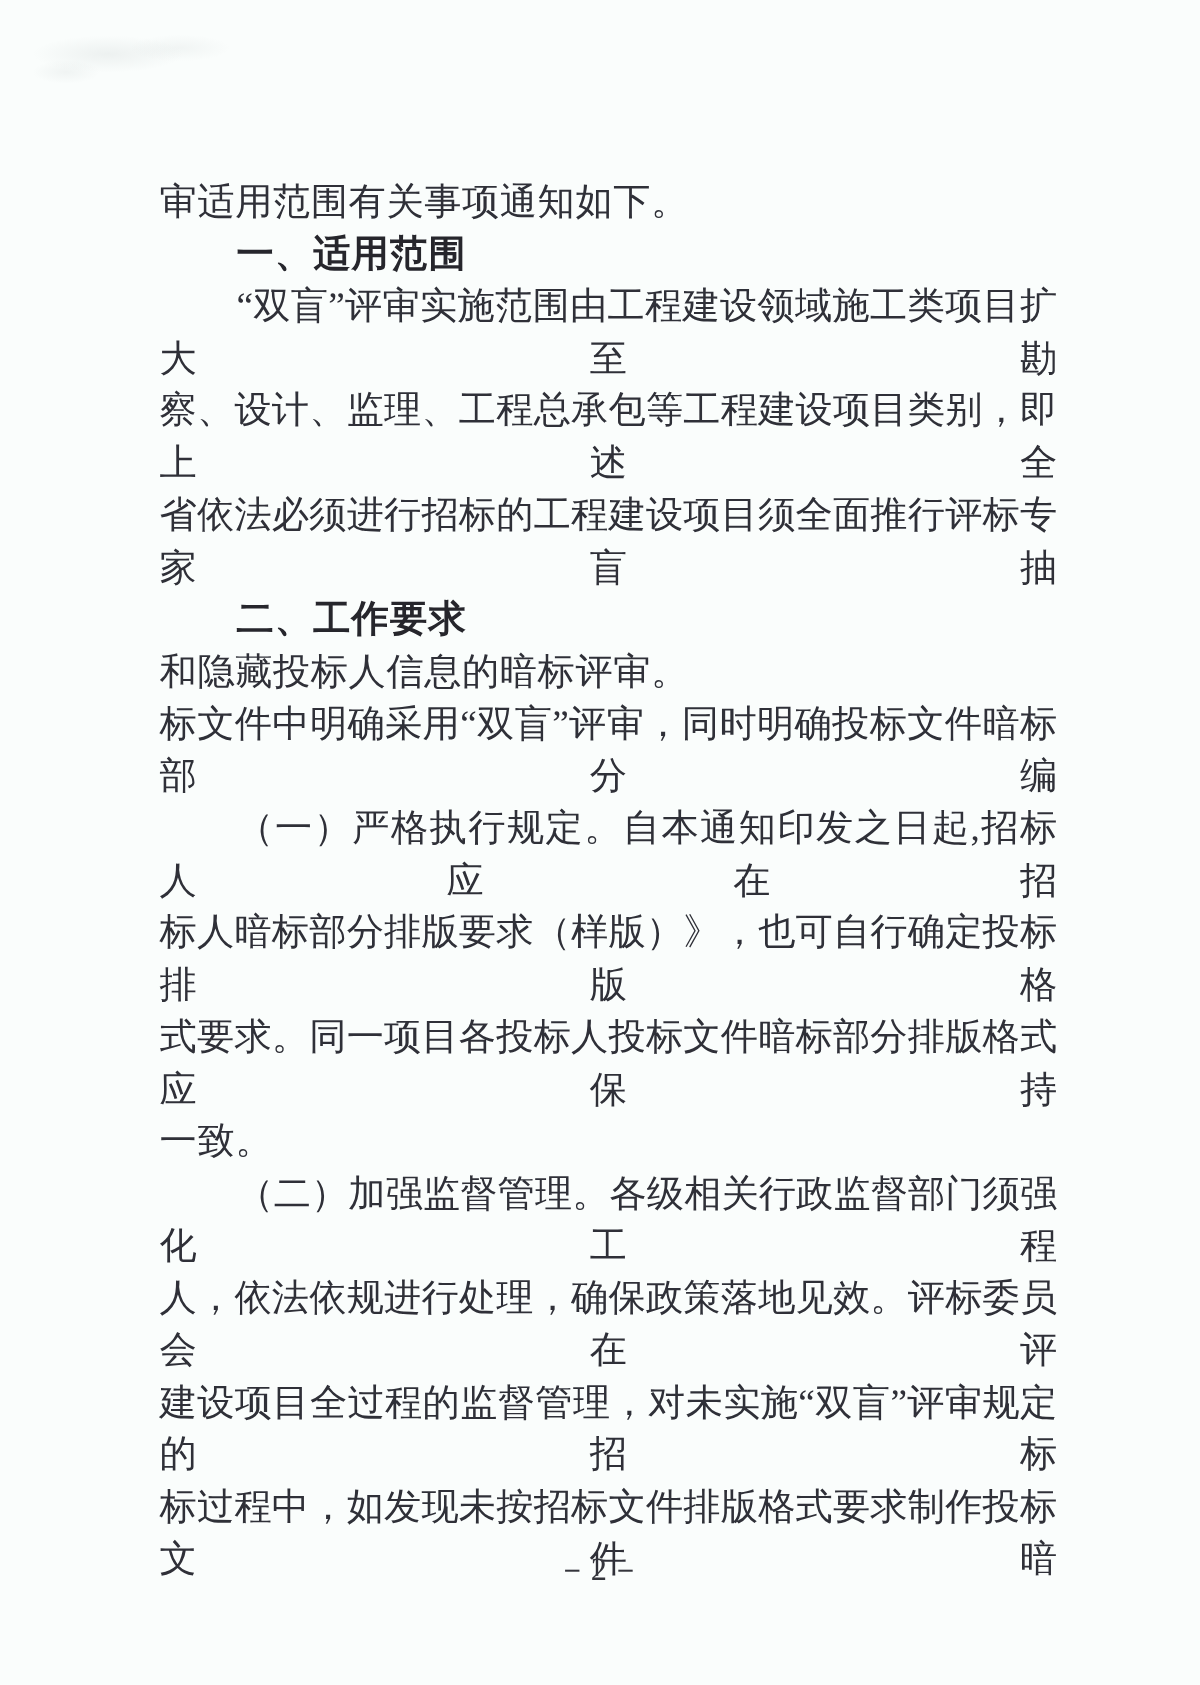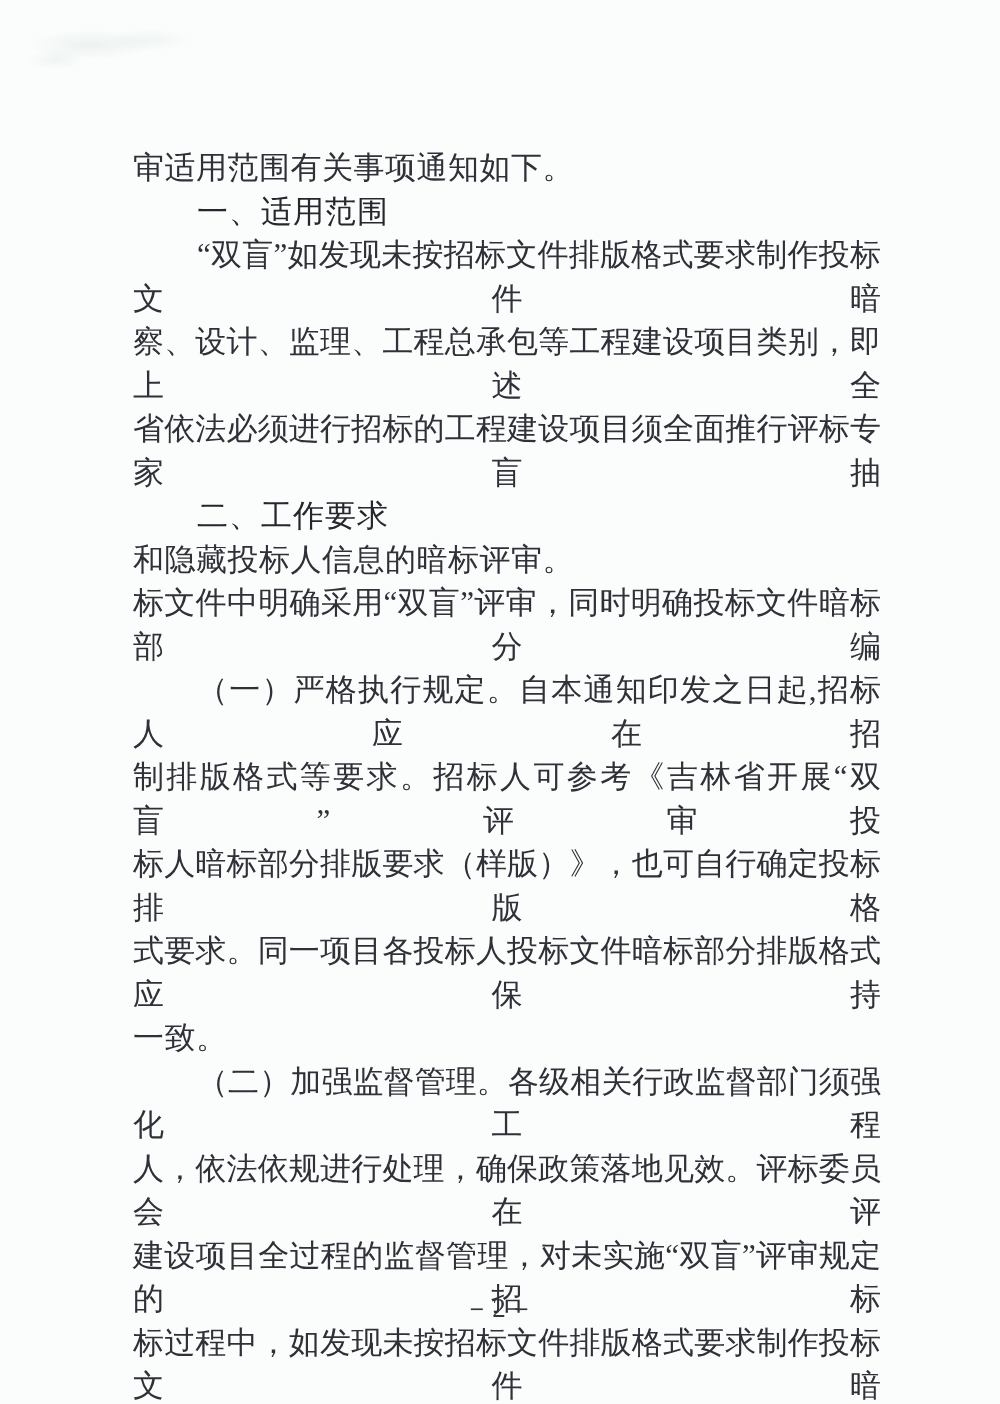--- a/index.html
+++ b/index.html
@@ -43,21 +43,21 @@
   .line.justify {
     text-align: justify;
     text-align-last: justify;
     letter-spacing: 0;
   }
   .line.indent {
     text-indent: 64px;
   }
   .line.heading {
     font-family: "Liberation Sans", sans-serif;
-    font-weight: 400;
+    font-weight: 700;
     color: #26262c;
     letter-spacing: 1px;
   }
   .page-number {
     position: absolute;
     left: 0;
     top: 1290px;
     width: 1000px;
     text-align: center;
     font-size: 27px;
@@ -66,28 +66,27 @@
     letter-spacing: 2px;
   }
 </style>
 </head>
 <body>
 
 <div class="page">
   <div class="content">
       <div class="line body">审适用范围有关事项通知如下。</div>
       <div class="line heading indent">一、适用范围</div>
-      <div class="line body indent justify">“双盲”如发现未按招标文件排版格式要求制作投标文件暗</div>
+      <div class="line body indent justify">“双盲”评审实施范围由工程建设领域施工类项目扩大至勘</div>
       <div class="line body justify">察、设计、监理、工程总承包等工程建设项目类别，即上述全</div>
       <div class="line body justify">省依法必须进行招标的工程建设项目须全面推行评标专家盲抽</div>
       <div class="line heading indent">二、工作要求</div>
       <div class="line body">和隐藏投标人信息的暗标评审。</div>
       <div class="line body justify">标文件中明确采用“双盲”评审，同时明确投标文件暗标部分编</div>
       <div class="line body indent justify">（一）严格执行规定。自本通知印发之日起,招标人应在招</div>
-      <div class="line body justify">制排版格式等要求。招标人可参考《吉林省开展“双盲”评审投</div>
       <div class="line body justify">标人暗标部分排版要求（样版）》，也可自行确定投标排版格</div>
       <div class="line body justify">式要求。同一项目各投标人投标文件暗标部分排版格式应保持</div>
       <div class="line body">一致。</div>
       <div class="line body indent justify">（二）加强监督管理。各级相关行政监督部门须强化工程</div>
       <div class="line body justify">人，依法依规进行处理，确保政策落地见效。评标委员会在评</div>
       <div class="line body justify">建设项目全过程的监督管理，对未实施“双盲”评审规定的招标</div>
       <div class="line body justify">标过程中，如发现未按招标文件排版格式要求制作投标文件暗</div>
     </div>
   <div class="page-number">－2－</div>
 </div>

